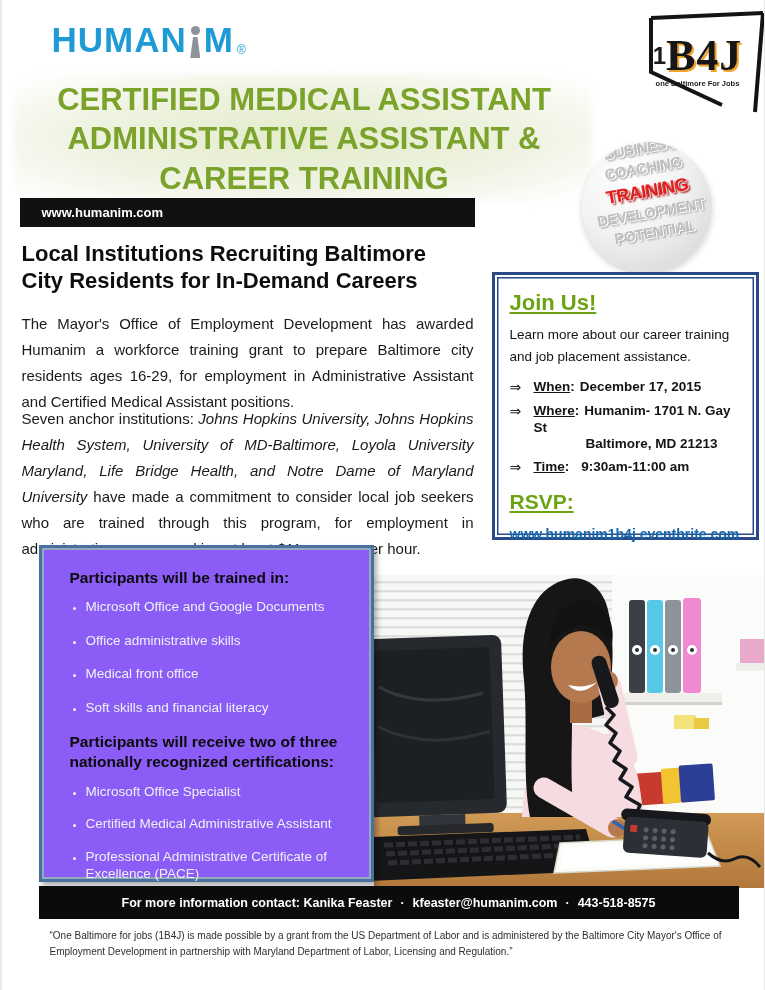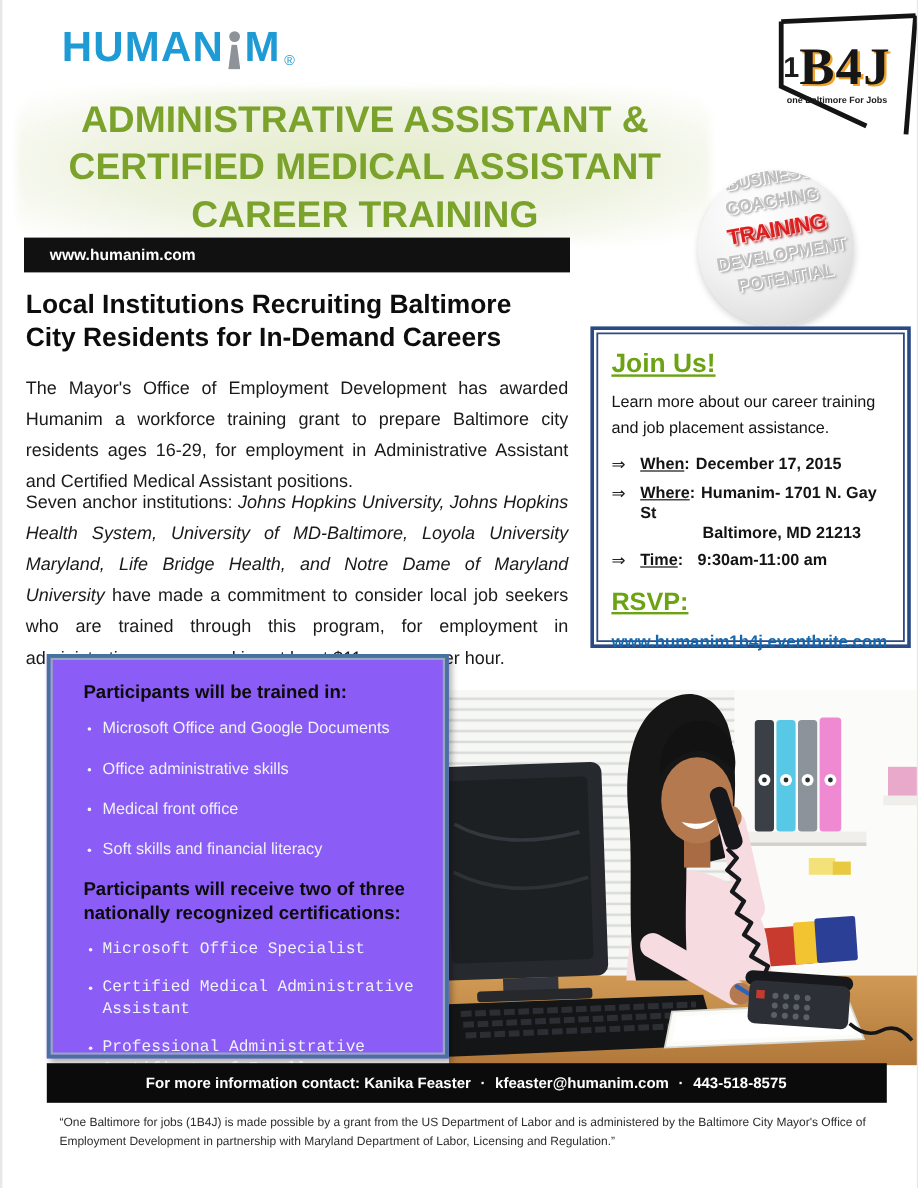--- a/index.html
+++ b/index.html
@@ -95,21 +95,21 @@
   .train-box {
     position:absolute; left:37px; top:545px; width:335px; height:337px;
     background:#8b5cf6; border:3px solid #49719f;
     box-shadow:inset 0 0 0 2px #95a9bd, 3px 4px 5px rgba(0,0,0,.3);
     padding:20px 24px 0 28px; z-index:3;
   }
   .train-heading { font-size:15.5px; font-weight:bold; color:#0b0b0b; line-height:1.3; }
   .train-list { list-style:disc; margin:10px 0 14px 16px; }
   .train-list li { font-size:13.5px; color:#eef2f7; line-height:1.3; margin-bottom:16px; }
   .train-list li::marker { color:#f2f5f9; font-size:11px; }
-  .train-list.second li { margin-bottom:15px;font-family:Liberation Mono, monospace; }
+  .train-list.second li { margin-bottom:15px; }
 
   
   .contact-bar {
     position:absolute; left:37px; top:886px; width:700px; height:33px; z-index:4;
     background:#0b0b0b; color:#ffffff; font-size:12.5px; font-weight:bold;
     display:flex; align-items:center; justify-content:center; gap:8px;
   }
   .fine-print {
     position:absolute; left:48px; top:928px; width:688px;
     font-size:10px; color:#2e2e2e; line-height:1.6;
@@ -137,22 +137,22 @@
       <path d="M134,7 L126,106" stroke="#141414" stroke-width="4" fill="none"></path>
     </svg>
     <div class="b4j-text">
       <span class="b4j-one">1</span><span class="b4j-main">B4J</span>
       <div class="b4j-tag">one Baltimore For Jobs</div>
     </div>
   </div>
 
   <div class="title-glow"></div>
   <div class="main-title">
+    <div>CERTIFIED MEDICAL ASSISTANT</div>
     <div>ADMINISTRATIVE ASSISTANT  &amp;</div>
-    <div>CERTIFIED MEDICAL ASSISTANT</div>
     <div>CAREER TRAINING</div>
   </div>
 
   <div class="url-bar">
     <span>www.humanim.com</span>
   </div>
 
   <div class="sphere">
     <div class="sphere-rows">
       <div class="sphere-word">BUSINESS</div>

